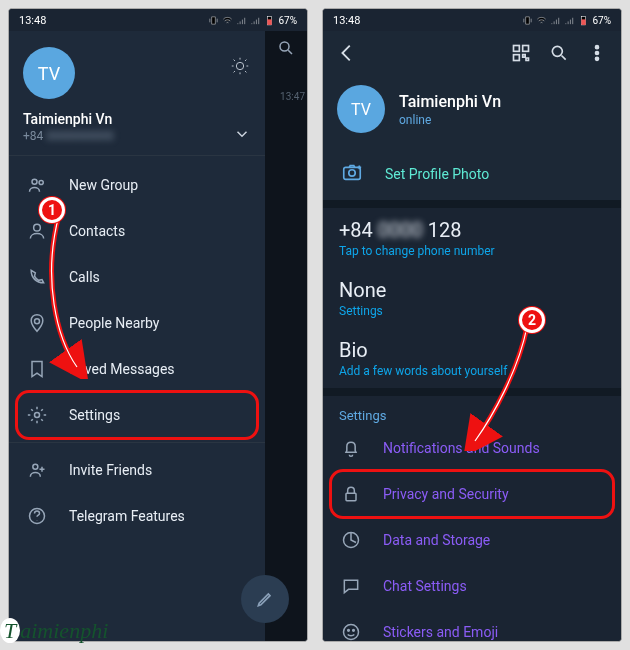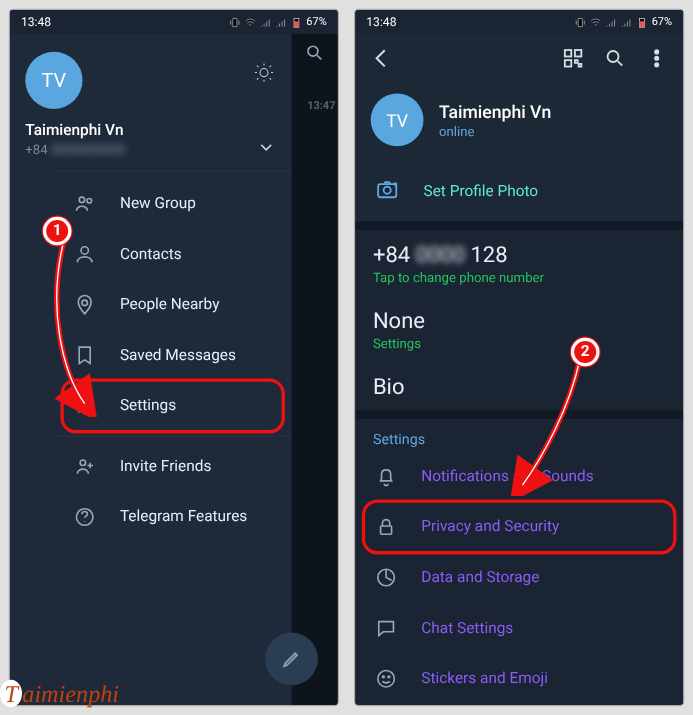--- a/index.html
+++ b/index.html
@@ -66,21 +66,20 @@
     display: flex;
     justify-content: space-between;
     align-items: flex-end;
   }
   .drawer-user .name { font-size: 14px; font-weight: 500; }
   .drawer-user .phone-num { font-size: 12px; color: #7a8a9c; margin-top: 2px; }
   .chevron { width: 18px; height: 18px; }
   .menu {
     border-top: 1px solid #2a3542;
     padding: 6px 0;
-    margin-left: 40px;
   }
   .menu-item {
     display: flex;
     align-items: center;
     gap: 22px;
     padding: 13px 18px;
     font-size: 14px;
     color: #e8eef5;
     position: relative;
   }
@@ -170,58 +169,57 @@
   .section-title {
     color: #5fa9e2;
     font-size: 13px;
     padding: 12px 16px 2px;
   }
   .settings-block { background: #1a2432; }
   .set-row {
     padding: 10px 16px;
   }
   .set-row .val { font-size: 20px; color: #e8eef5; }
-  .set-row .sub { font-size: 12px; color: #22c55e; margin-top: 2px; }
+  .set-row .sub { font-size: 12px; color: #0ea5e9; margin-top: 2px; }
   .gap { height: 8px; background: #111a24; }
 
   .list-item {
     display: flex;
     align-items: center;
     gap: 22px;
     padding: 13px 18px;
     font-size: 14px;
     color: #8b5cf6;
     position: relative;
   }
   .list-item .micon { width: 20px; height: 20px; display:flex; align-items:center; justify-content:center; flex-shrink:0; }
   .list-item svg { stroke: #97a6b8; fill: none; stroke-width: 1.8; }
 
   .watermark {
     position: absolute;
     bottom: 6px; left: 0;
     font-family: Georgia, serif;
     font-style: italic;
     font-size: 22px;
-    color: #c2410c;
+    color: #14532d;
     z-index: 20;
   }
   .watermark span { background:#fff; border-radius:50%; padding:0 4px; }
 
   .blur { filter: blur(3px); display:inline-block; }
   .chat-preview {
     position:absolute;
     top:22px; right:0;
     width:14%;
     height:calc(100% - 22px);
     background:#0e141c;
     font-size:10px;
     color:#556270;
     padding-top:60px;
     overflow:hidden;
-    font-weight:bold;
   }
   .search-top { position:absolute; top:30px; right:12px; }
 </style>
 </head>
 <body>
 
 <div class="phone">
   <div class="statusbar">
     <span>13:48</span>
     <span class="right">
@@ -289,20 +287,28 @@
         <span>New Group</span>
       </div>
       <div class="menu-item">
         <span class="micon">
             <svg viewBox="0 0 24 24">
               <circle cx="12" cy="8" r="4"></circle>
               <path d="M4 21c0-4 4-6 8-6s8 2 8 6"></path>
             </svg>
           </span>
         <span>Contacts</span>
+      </div>
+      <div class="menu-item">
+        <span class="micon">
+            <svg viewBox="0 0 24 24">
+              <path d="M5 4c0 9 6 15 15 15l-2-4-4 1c-2-1-4-3-5-5l1-4z"></path>
+            </svg>
+          </span>
+        <span>Calls</span>
       </div>
       <div class="menu-item">
         <span class="micon">
             <svg viewBox="0 0 24 24">
               <circle cx="12" cy="10" r="3"></circle>
               <path d="M12 2c4 0 7 3 7 7 0 5-7 13-7 13S5 14 5 9c0-4 3-7 7-7z"></path>
             </svg>
           </span>
         <span>People Nearby</span>
       </div>
@@ -439,20 +445,21 @@
     <div class="set-row">
       <div class="val"><span>+84 </span><span class="blur">0000</span><span> 128</span></div>
       <div class="sub">Tap to change phone number</div>
     </div>
     <div class="set-row">
       <div class="val">None</div>
       <div class="sub">Settings</div>
     </div>
     <div class="set-row">
       <div class="val">Bio</div>
+      <div class="sub">Add a few words about yourself</div>
     </div>
   </div>
   <div class="gap"></div>
 
   <div class="settings-block">
     <div class="section-title">Settings</div>
 
     <div class="list-item">
       <span class="micon">
           <svg viewBox="0 0 24 24">

